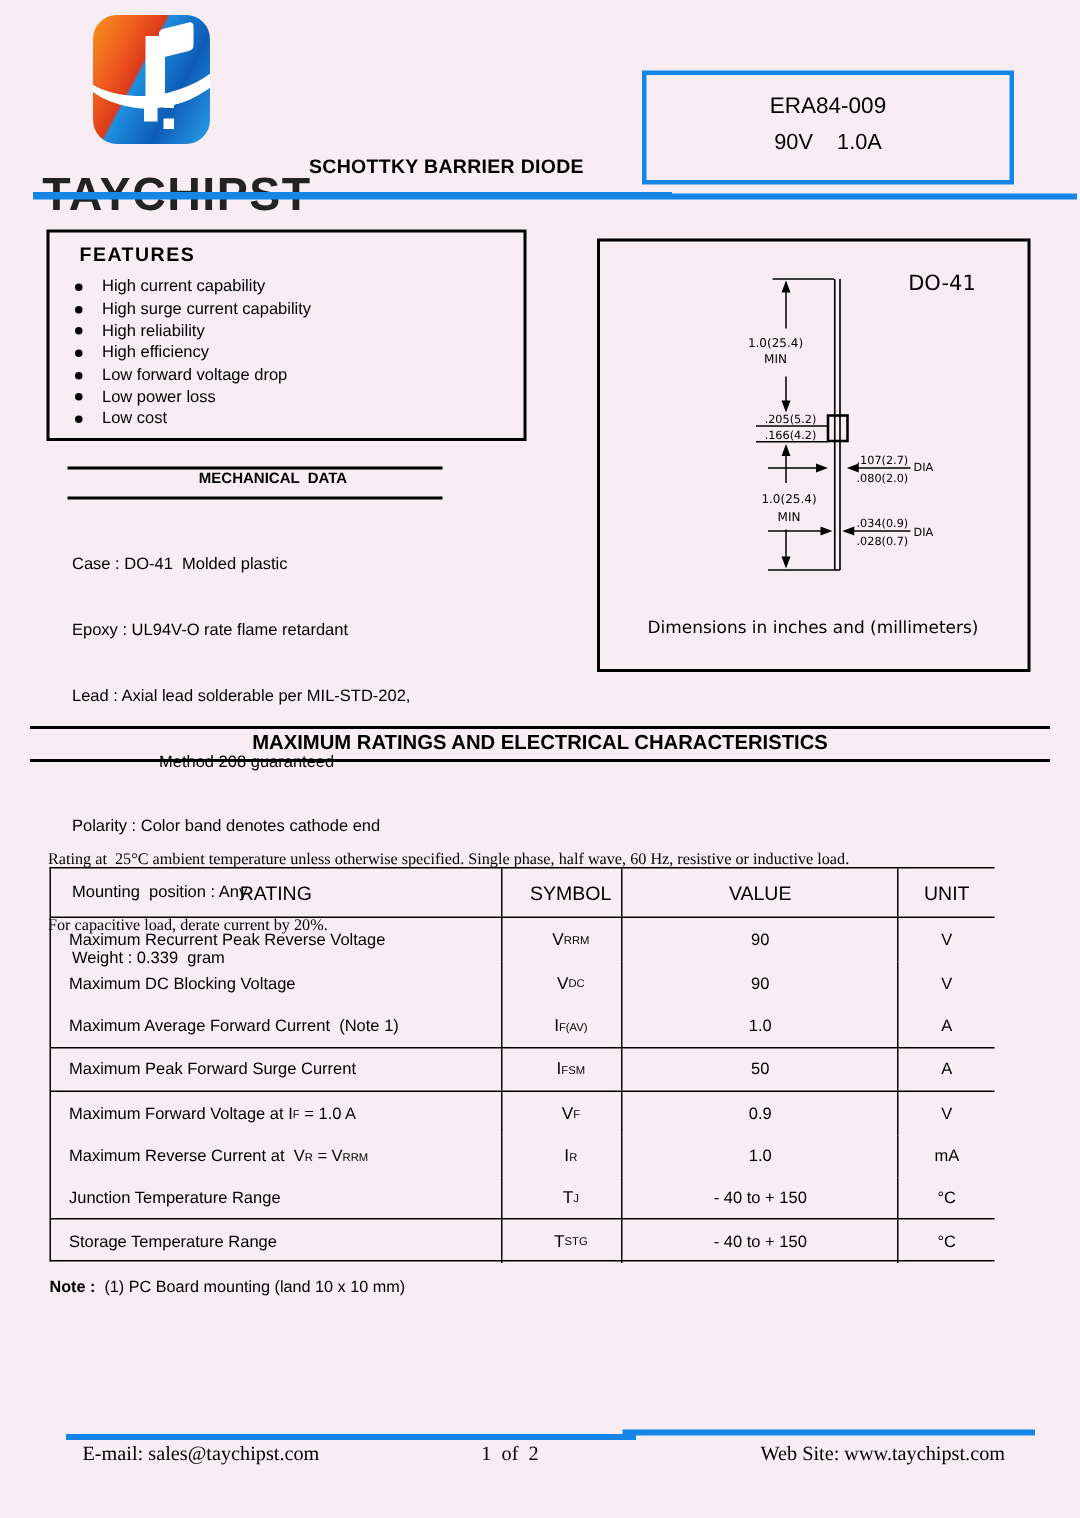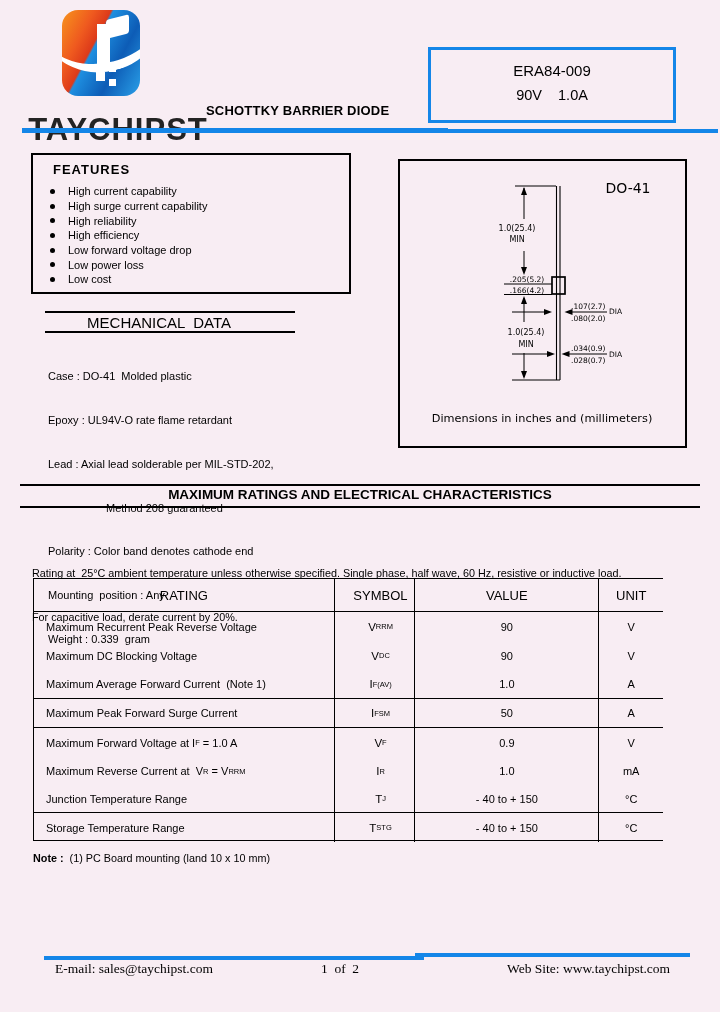--- a/index.html
+++ b/index.html
@@ -30,33 +30,33 @@
   
   .features-box{position:absolute;left:31px;top:153px;width:320px;height:141px;border:2px solid #000;}
   .features-title{position:absolute;left:20px;top:7px;font-size:13px;font-weight:bold;letter-spacing:1px;}
   .features-list{position:absolute;left:0;top:29px;right:0;}
   .feat-item{display:flex;align-items:center;height:14.7px;}
   .feat-item .dot{width:5px;height:5px;border-radius:50%;background:#000;margin-left:17px;margin-right:13px;flex:0 0 auto;}
   .feat-item .txt{font-size:11px;}
 
   
   .mech-rule{position:absolute;left:45px;width:250px;height:2px;background:#000;}
-  .mech-title{position:absolute;left:34px;top:314px;width:250px;text-align:center;font-size:15px;font-weight:normal;white-space:pre;}
+  .mech-title{position:absolute;left:57px;top:314px;width:250px;text-align:center;font-size:10px;font-weight:bold;white-space:pre;}
   .mech-lines{position:absolute;left:48px;top:340px;font-size:11px;line-height:14.6px;white-space:pre;}
   .mech-lines .indent{padding-left:58px;}
 
   
   .pkg-box{position:absolute;left:398px;top:159px;width:289px;height:289px;border:2px solid #000;}
   .pkg-box svg{display:block;}
   .pkg-box text{font-family:"DejaVu Sans",sans-serif;fill:#000;}
 
   
   .mr-rule{position:absolute;left:20px;width:680px;height:2px;background:#000;}
   .mr-title{position:absolute;left:0;top:487px;width:720px;text-align:center;font-size:13.5px;font-weight:bold;}
-  .ratings-note{position:absolute;left:32px;top:536px;font-size:10.8px;line-height:14.8px;white-space:pre;}
+  .ratings-note{position:absolute;left:32px;top:536px;font-size:10.8px;line-height:14.8px;white-space:pre;font-family:Liberation Serif, serif;}
 
   
   .tbl{position:absolute;left:33px;top:578px;width:630px;height:263px;
        border-top:1.6px solid #000;border-left:1.6px solid #000;border-bottom:1.6px solid #000;}
   .trow{display:flex;}
   .h33{height:33px;} .h29{height:29px;} .h28{height:28px;}
   .rb{border-bottom:1.5px solid #000;}
   .cell{display:flex;align-items:center;white-space:pre;}
   .c1{width:307px;border-right:1.3px solid #000;padding-left:12px;font-size:11px;}
   .c2{width:70px;border-right:1.3px solid #000;justify-content:center;font-size:11.5px;margin-left:12px;}

